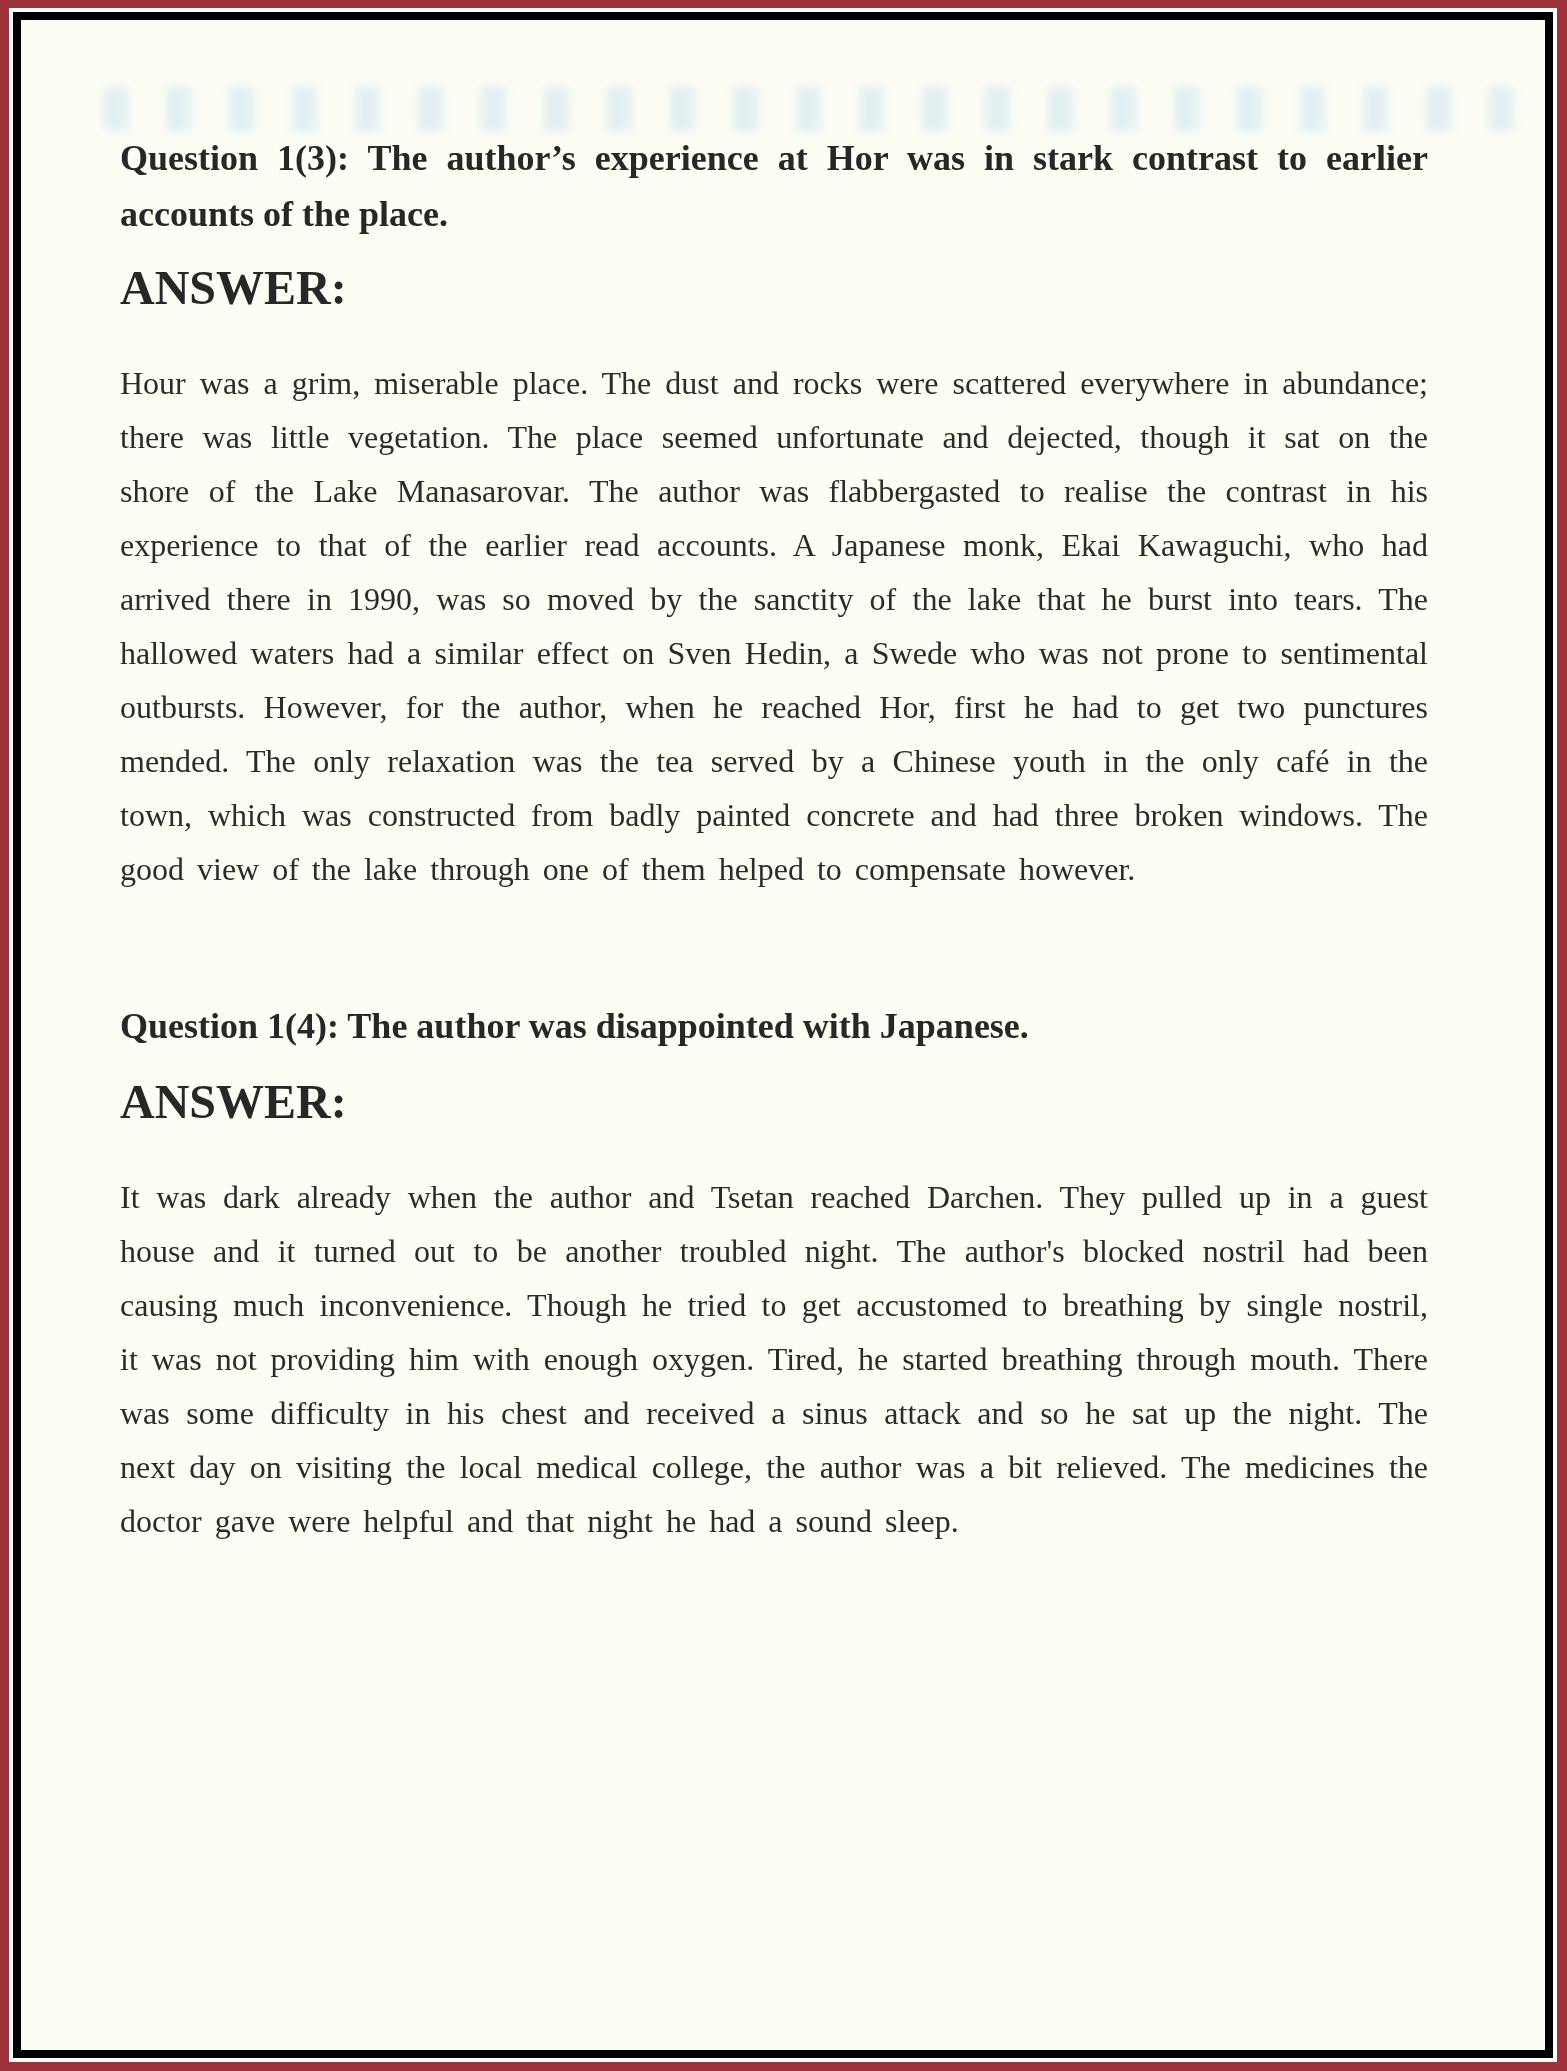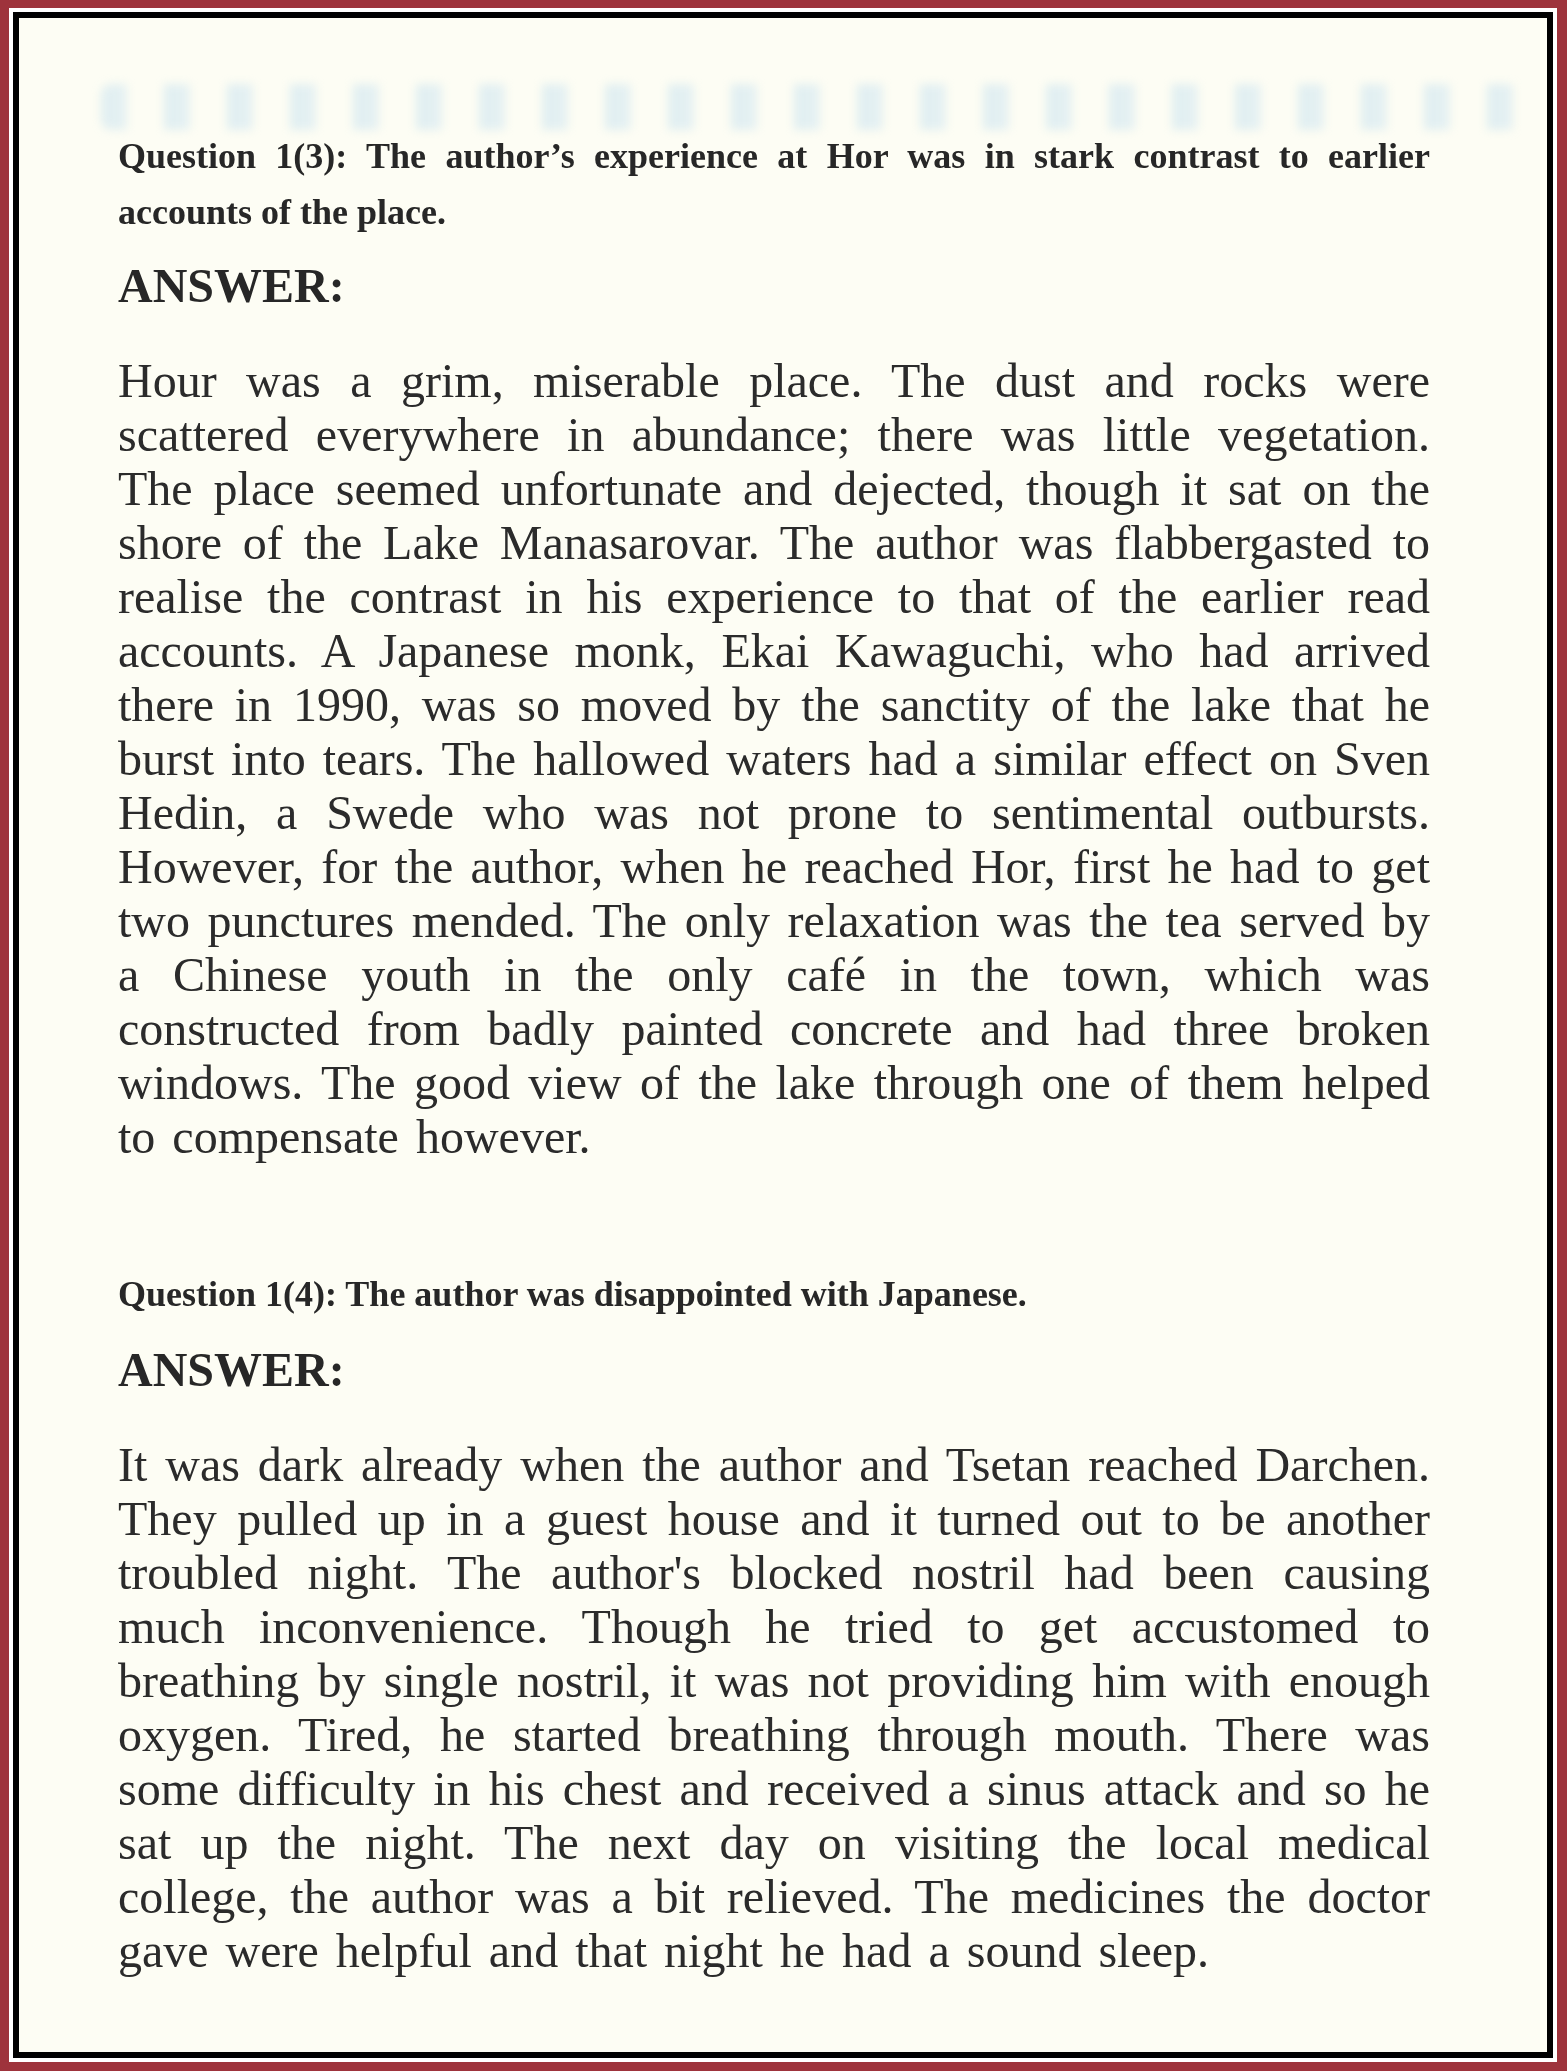--- a/index.html
+++ b/index.html
@@ -23,21 +23,21 @@
     bottom: 9px;
     background: #ffffff;
   }
   
   .inner-frame {
     position: absolute;
     top: 4px;
     left: 4px;
     right: 4px;
     bottom: 4px;
-    border: 6px solid #000000;
+    border: 8px solid #000000;
     background: #fdfdf4;
     overflow: hidden;
   }
   
   .scan-artifact {
     position: absolute;
     top: 66px;
     left: 82px;
     right: 28px;
     height: 46px;
@@ -67,21 +67,21 @@
   }
   .answer-label {
     margin: 18px 0 0 0;
     font-size: 48px;
     font-weight: bold;
     line-height: 56px;
     color: #272727;
   }
   .answer-paragraph {
     margin: 40px 0 0 0;
-    font-size: 48px;
+    font-size: 32px;
     line-height: 54px;
     text-align: justify;
     word-spacing: 5px;
     color: #2b2b2b;
   }
   .qa-section + .qa-section {
     margin-top: 102px;
   }
   .qa-section:nth-of-type(2) .answer-label {
     margin-top: 20px;

